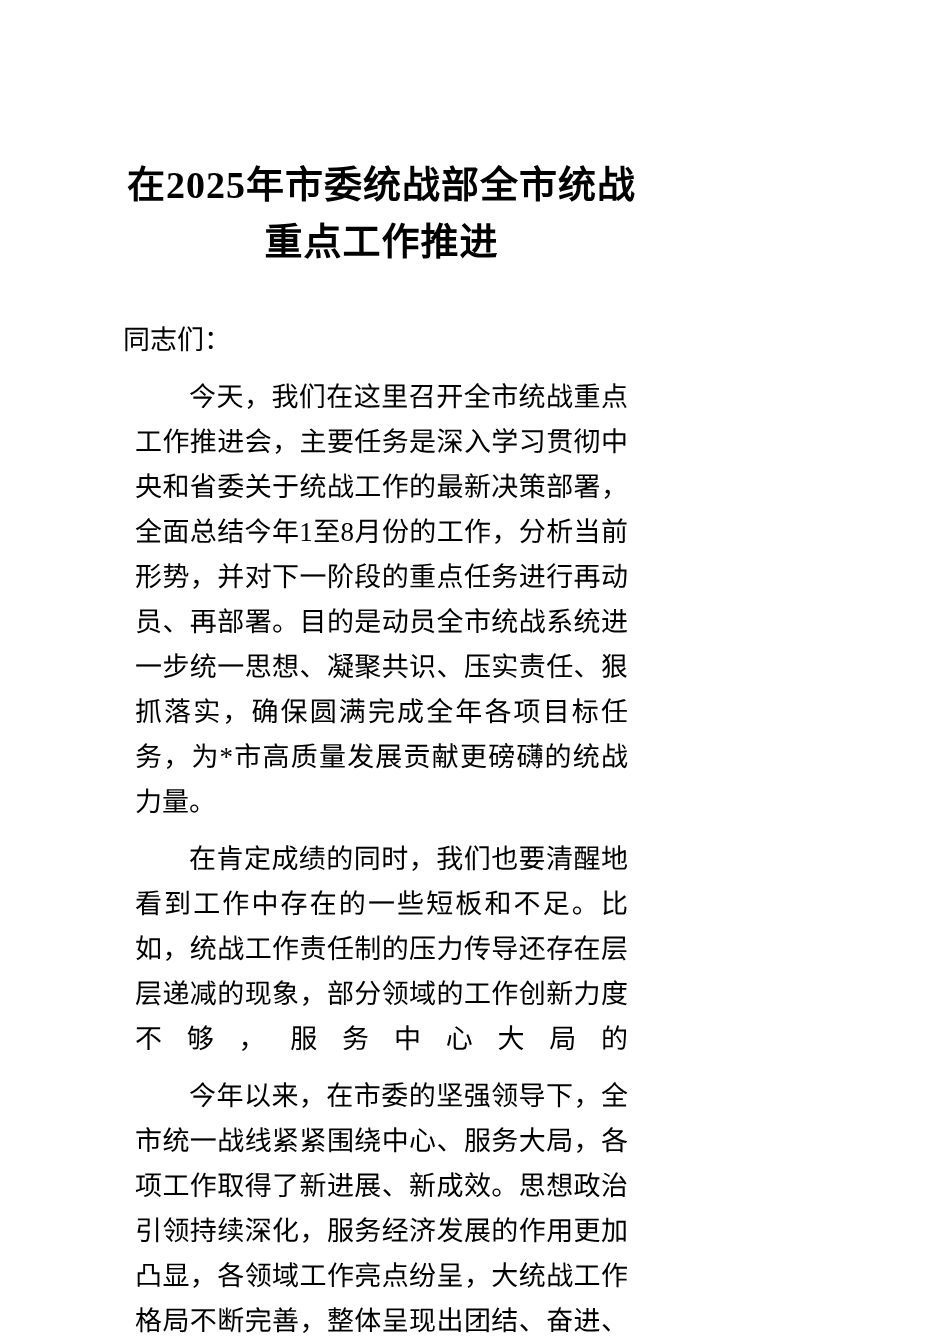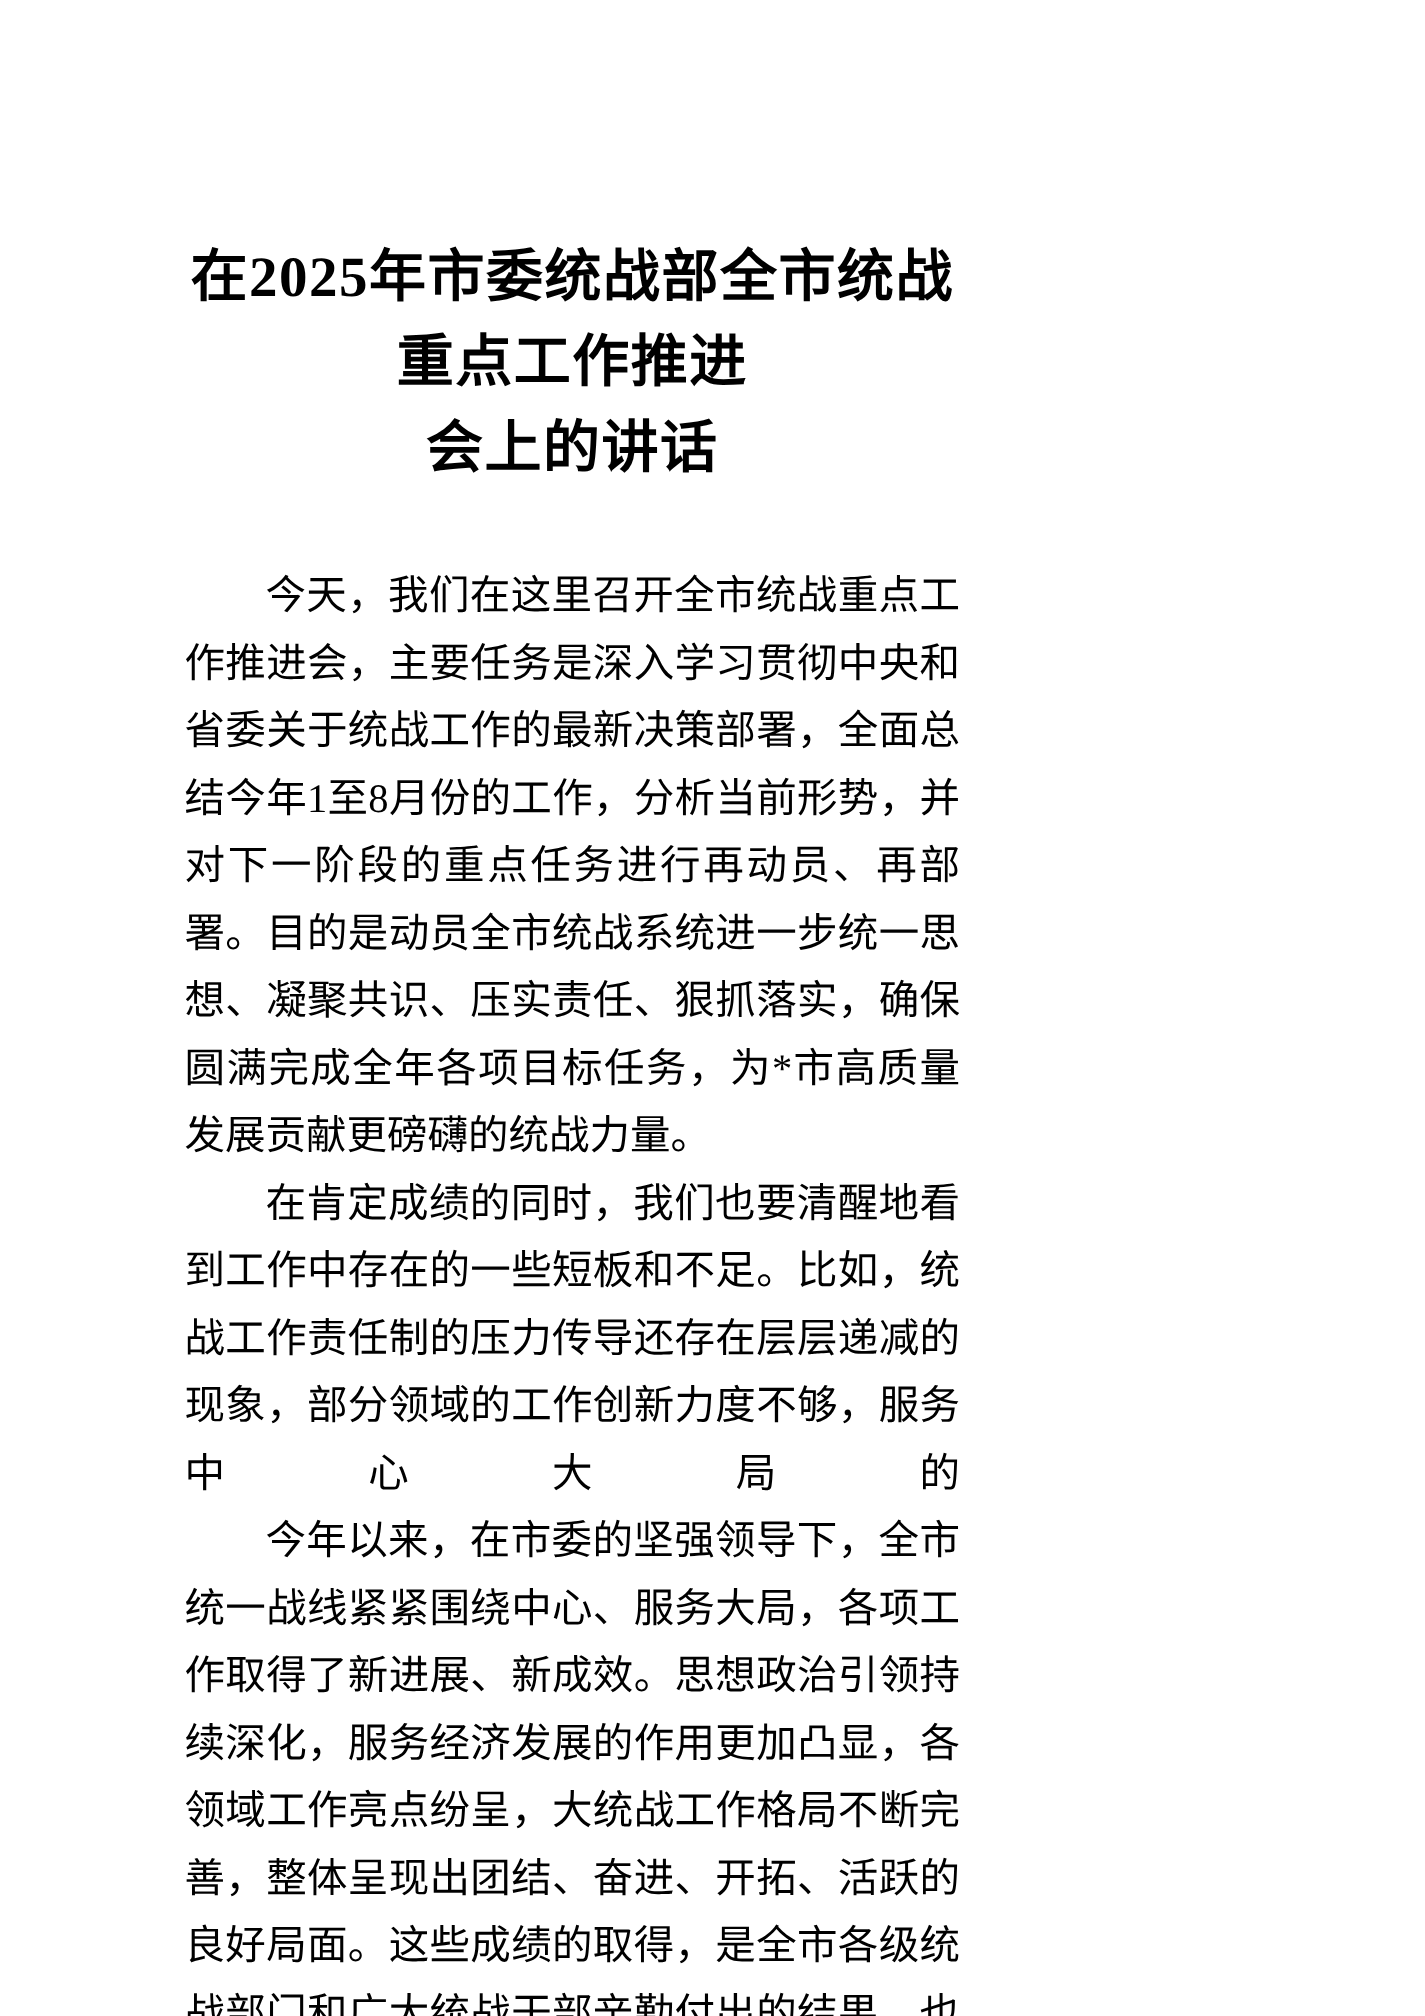--- a/index.html
+++ b/index.html
@@ -33,38 +33,38 @@
   .doc-body {
     margin-top: 47px;
     font-size: 27px;
     line-height: 45px;
   }
   .salutation {
     margin: 0;
     text-align: left;
   }
   .para {
-    margin: 0;
+    margin: 12px;
     text-indent: 2em;
     text-align: justify;
   }
   .para.continued {
     text-align-last: justify;
   }
 </style>
 </head>
 <body>
 
 <div class="page">
   <h1 class="doc-title">
     <div>在2025年市委统战部全市统战重点工作推进</div>
-    <div>会上的讲话</div>
   </h1>
 
   <div class="doc-body">
+    <p class="salutation">同志们：</p>
 
     <p class="para">今天，我们在这里召开全市统战重点工作推进会，主要任务是深入学习贯彻中央和省委关于统战工作的最新决策部署，全面总结今年1至8月份的工作，分析当前形势，并对下一阶段的重点任务进行再动员、再部署。目的是动员全市统战系统进一步统一思想、凝聚共识、压实责任、狠抓落实，确保圆满完成全年各项目标任务，为*市高质量发展贡献更磅礴的统战力量。</p>
 
     <p class="para continued">在肯定成绩的同时，我们也要清醒地看到工作中存在的一些短板和不足。比如，统战工作责任制的压力传导还存在层层递减的现象，部分领域的工作创新力度不够，服务中心大局的</p>
 
     <p class="para">今年以来，在市委的坚强领导下，全市统一战线紧紧围绕中心、服务大局，各项工作取得了新进展、新成效。思想政治引领持续深化，服务经济发展的作用更加凸显，各领域工作亮点纷呈，大统战工作格局不断完善，整体呈现出团结、奋进、开拓、活跃的良好局面。这些成绩的取得，是全市各级统战部门和广大统战干部辛勤付出的结果，也是各民主党派、工商联、无党派人士以及社会各界统战成员同心同德、共同奋斗的结果。在此，我代表市委统战部，向大家表示衷心的感谢！</p>
   </div>
 </div>
 
 </body></html>

